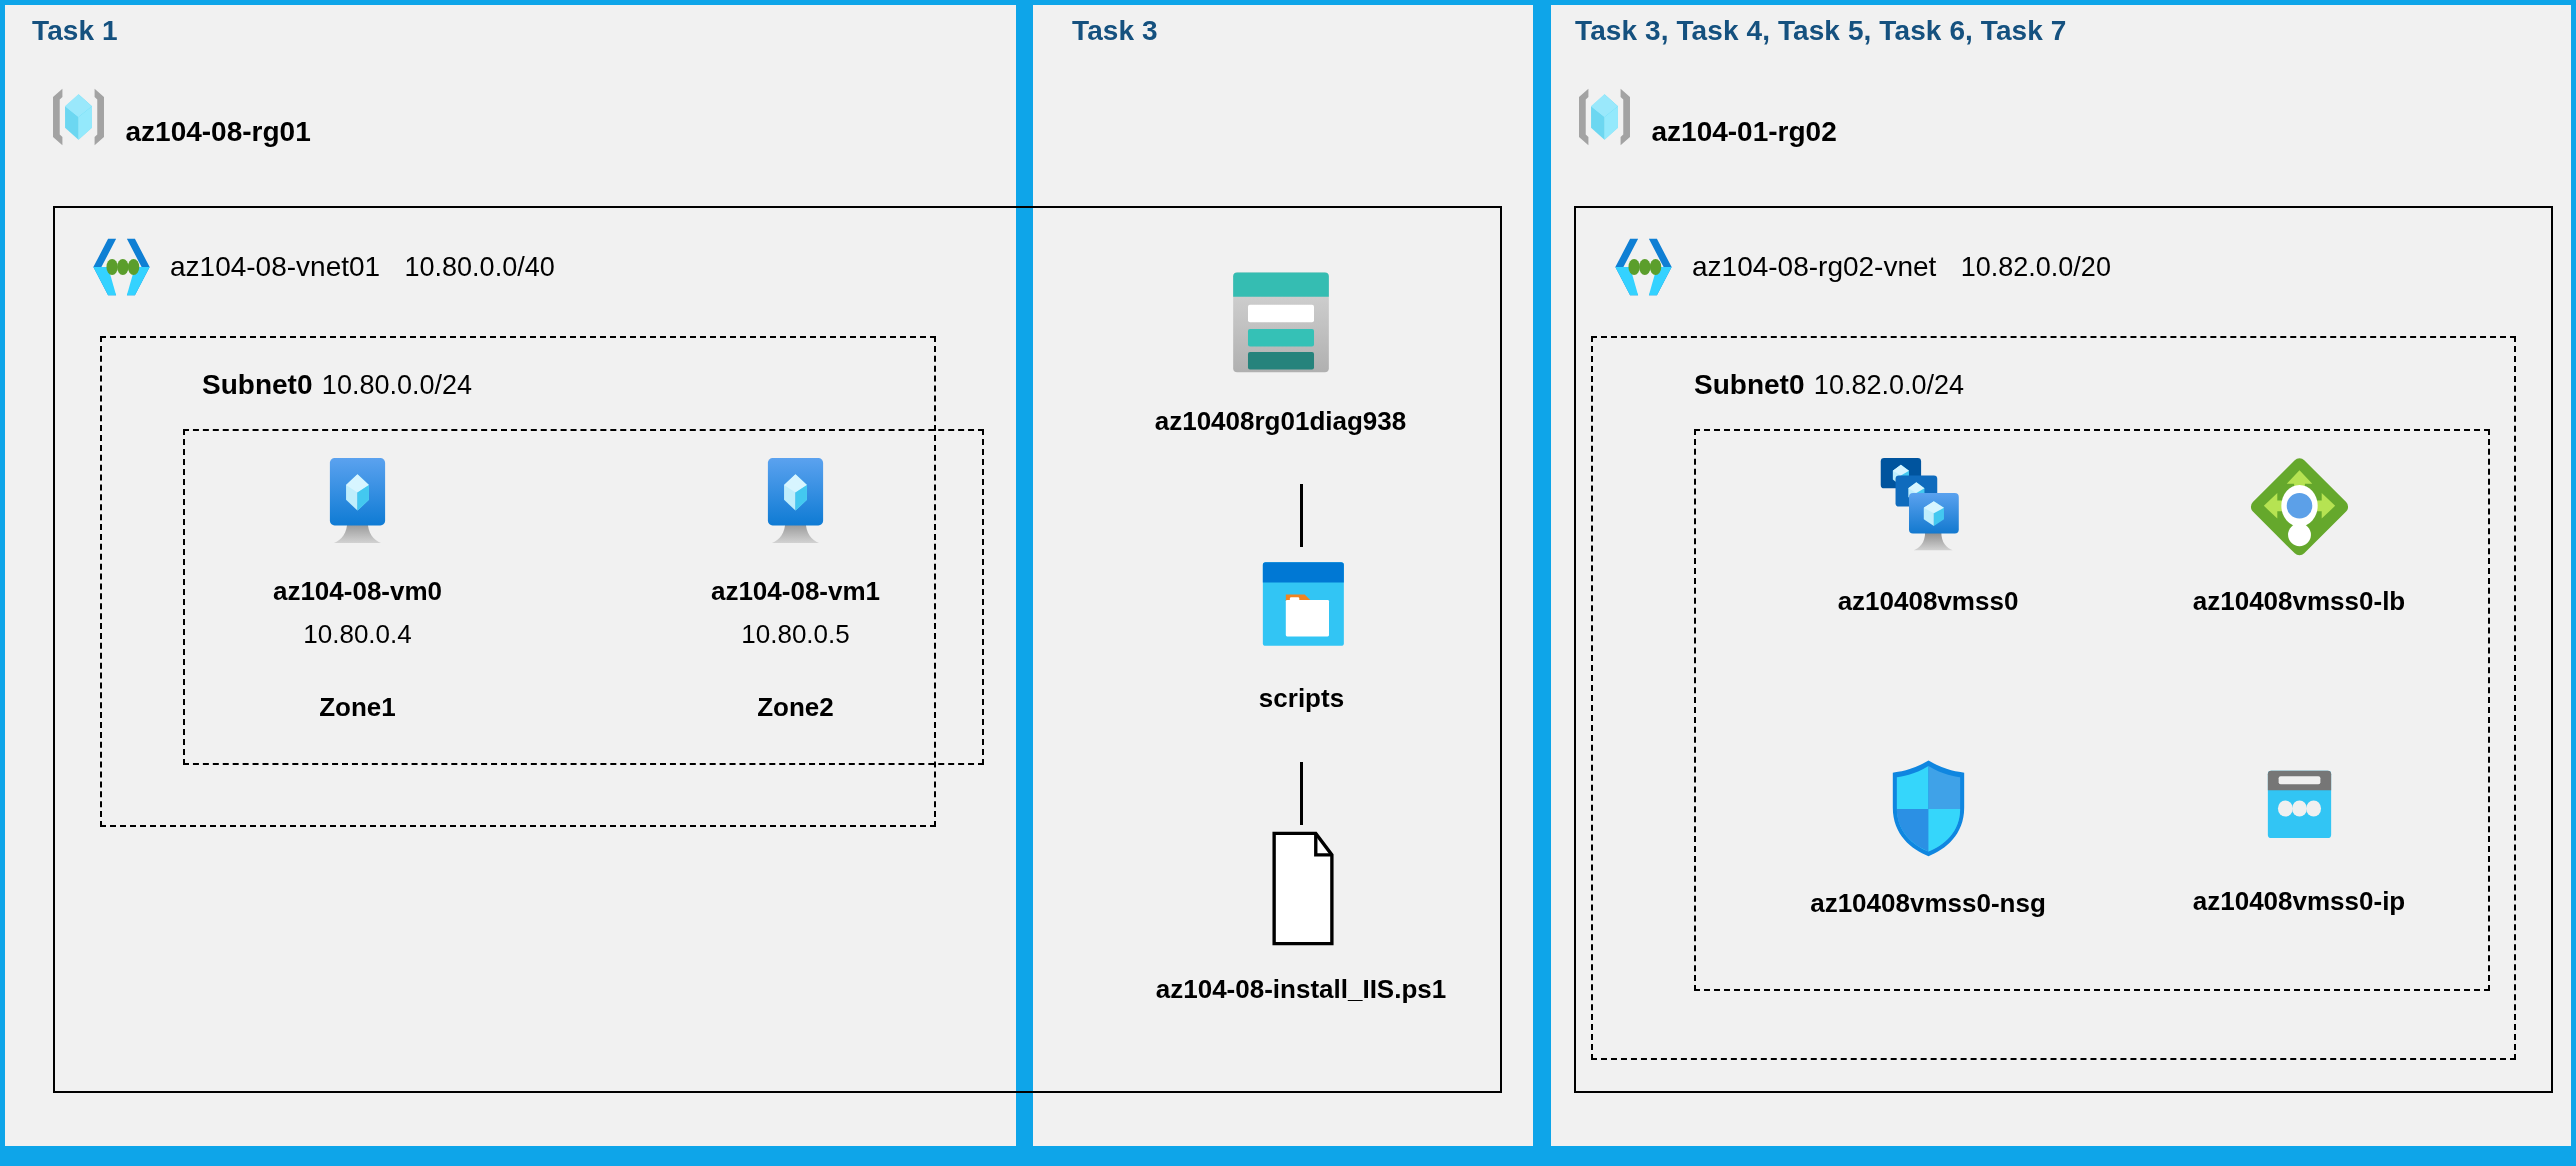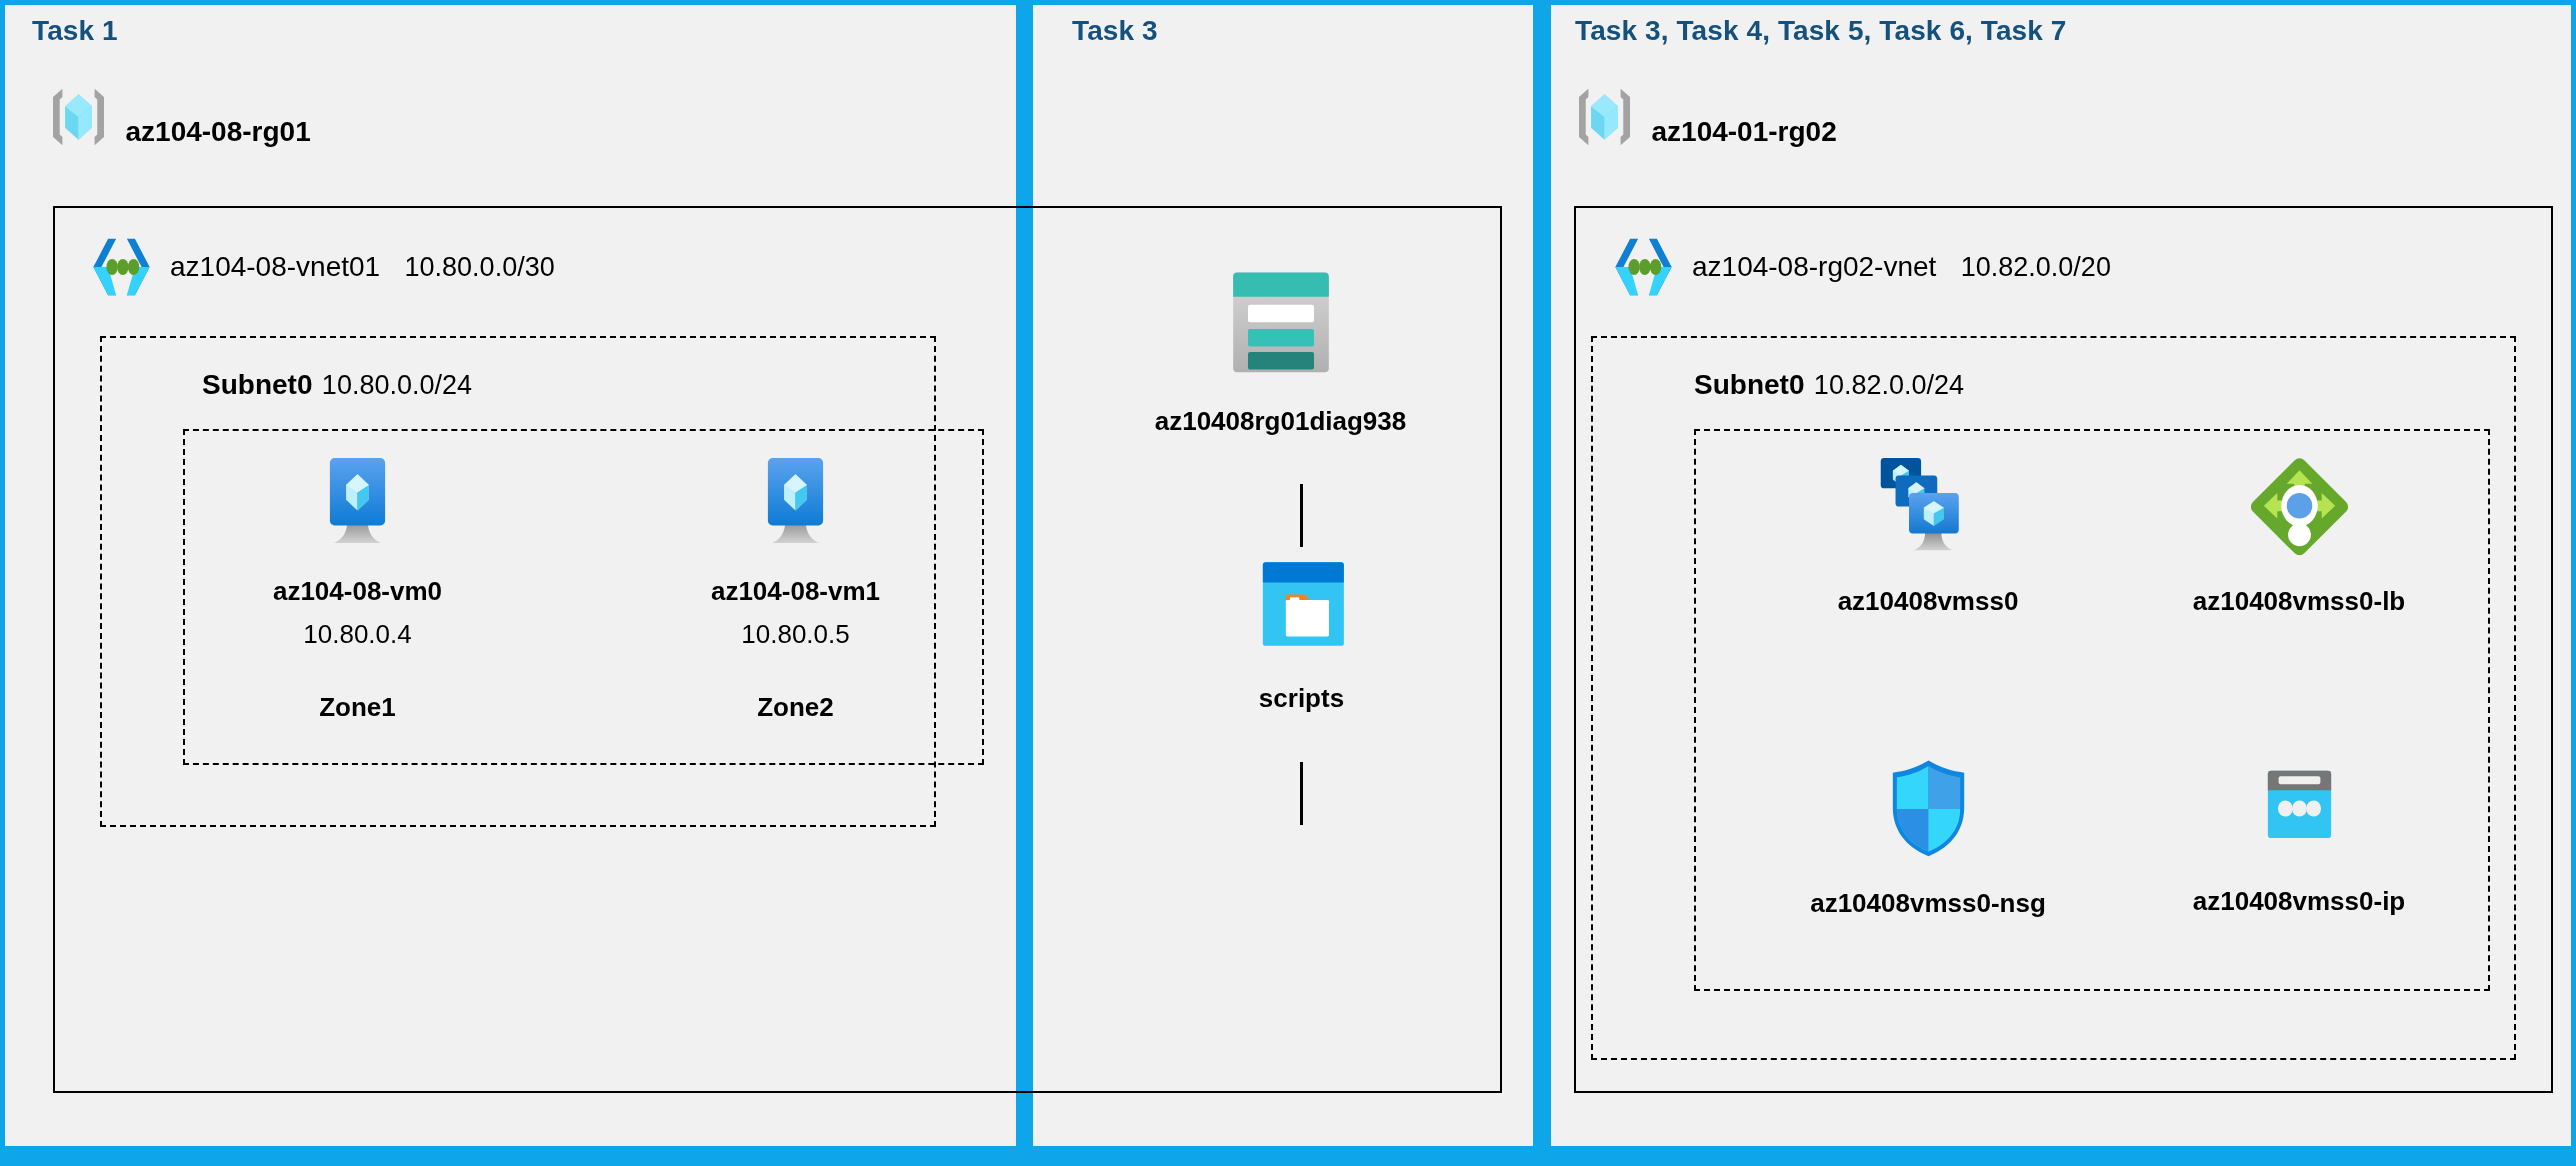--- a/index.html
+++ b/index.html
@@ -67,21 +67,21 @@
         <path d="M30 4 L8 46 L30 88 L42 88 L20 46 L42 4 Z" fill="#0f7fd4"></path>
         <path d="M30 46 L8 46 L30 88 L42 88 Z" fill="#34d2ff"></path>
         <path d="M70 4 L92 46 L70 88 L58 88 L80 46 L58 4 Z" fill="#0f7fd4"></path>
         <path d="M70 46 L92 46 L70 88 L58 88 Z" fill="#34d2ff"></path>
         <ellipse cx="36" cy="46" rx="8.5" ry="12" fill="#5b9e2c"></ellipse>
         <ellipse cx="52" cy="46" rx="8.5" ry="12" fill="#5b9e2c"></ellipse>
         <ellipse cx="68" cy="46" rx="8.5" ry="12" fill="#5b9e2c"></ellipse>
       </svg>
     </span>
     <span class="vnet-name">az104-08-vnet01</span>
-    <span class="vnet-cidr">10.80.0.0/30</span>
+    <span class="vnet-cidr">10.80.0.0/40</span>
   </div>
 
   <div class="dash-box" style="left:100px; top:336px; width:836px; height:491px;"></div>
   <div class="subnet-label" style="left:202px; top:369px;">
     <span class="subnet-name">Subnet0</span><span class="subnet-cidr">10.80.0.0/24</span>
   </div>
 
   <div class="dash-box" style="left:183px; top:429px; width:801px; height:336px;"></div>
 
   <div class="node" style="left:263px; top:450px; width:189px;">
@@ -165,20 +165,29 @@
         <path d="M56 66 h28 l10 10 h-38 z" fill="#ef8421"></path>
         <rect x="62" y="70" width="14" height="5" rx="2" fill="#ffffff"></rect>
         <rect x="56" y="74" width="64" height="54" rx="2" fill="#ffffff"></rect>
       </svg>
     </span>
     <span class="node-title">scripts</span>
   </div>
 
   <div class="connector" style="left:1300px; top:762px; height:63px;"></div>
 
+  <div class="node" style="left:1072px; top:828px; width:458px;">
+    <span>
+      <svg width="94" height="121" viewBox="0 0 140 180">
+        <path d="M30 8 L92 8 L116 40 L116 172 L30 172 Z" fill="#ffffff" stroke="#000" stroke-width="5" stroke-linejoin="miter"></path>
+        <path d="M92 8 L92 40 L116 40" fill="none" stroke="#000" stroke-width="5"></path>
+      </svg>
+    </span>
+    <span class="node-title">az104-08-install_IIS.ps1</span>
+  </div>
 
   <div class="rg-group" style="left:1575px; top:86px;">
     <span>
       <svg width="59" height="62" viewBox="0 0 88 92">
         <path d="M20 4 L6 16 L6 76 L20 88 L20 76 L16 72 L16 20 L20 16 Z" fill="#a3a3a3"></path>
         <path d="M68 4 L82 16 L82 76 L68 88 L68 76 L72 72 L72 20 L68 16 Z" fill="#a3a3a3"></path>
         <path d="M44 12 L24 30 L24 62 L44 80 L44 12 Z" fill="#9cebff"></path>
         <path d="M44 12 L64 30 L64 62 L44 80 L44 12 Z" fill="#50d9f5"></path>
         <path d="M44 46 L24 30 L24 62 L44 80 Z" fill="#32bfe0" opacity=".45"></path>
         <path d="M44 46 L64 30 L64 62 L44 80 Z" fill="#b8f1ff" opacity=".65"></path>

